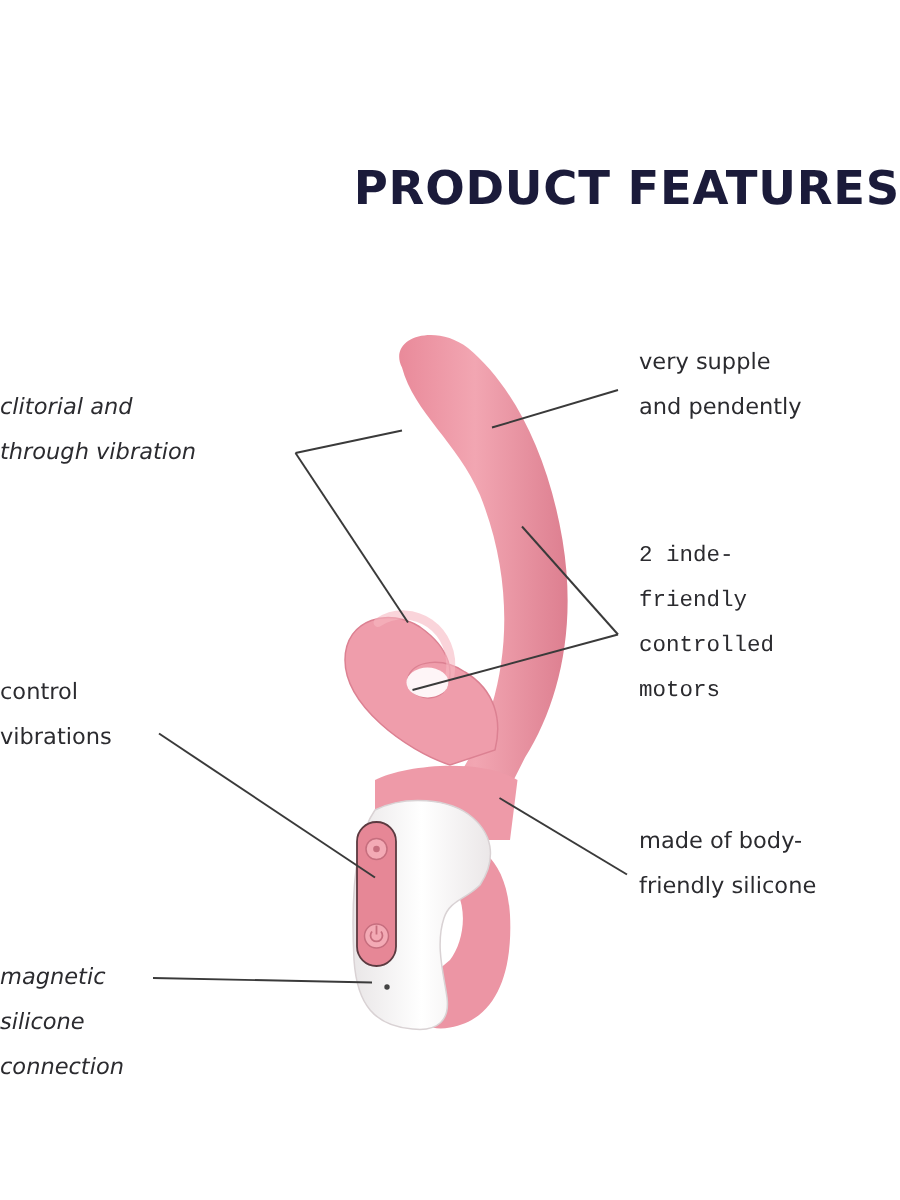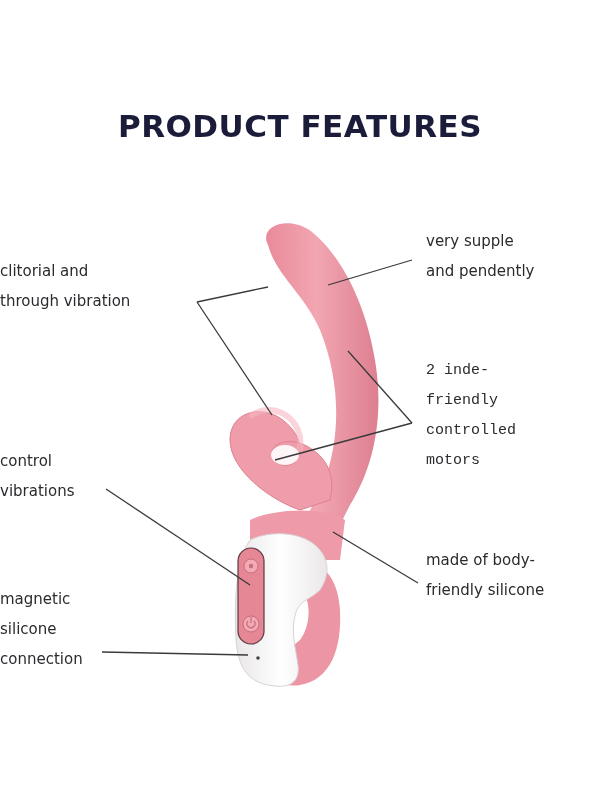--- a/index.html
+++ b/index.html
@@ -13,21 +13,21 @@
       position: relative;
       overflow: hidden;
       font-family: "DejaVu Sans", sans-serif;
       color: #2a2a2e;
     }
     .title {
       position: absolute;
       top: 108px;
       left: 0;
       width: 600px;
-      text-align: center;
+      text-align: right;
       font-family: "DejaVu Sans", sans-serif;
       font-weight: bold;
       font-size: 31px;
       letter-spacing: 0.5px;
       color: #1b1b3a;
       margin: 0;
     }
     .callout {
       position: absolute;
       font-size: 15px;
@@ -119,31 +119,31 @@
 
     <line x1="412" y1="260" x2="328" y2="285"></line>
 
     <line x1="412" y1="423" x2="348" y2="351"></line>
     <line x1="412" y1="423" x2="275" y2="460"></line>
 
     <line x1="418" y1="583" x2="333" y2="532"></line>
   </g>
 </svg>
 
-<div class="callout" style="left:0; top:256px;">
+<div class="callout" style="left:0; top:256px;font-style:italic;">
   <span>clitorial and</span>
   <span>through vibration</span>
 </div>
 
 <div class="callout" style="left:0; top:446px;">
   <span>control</span>
   <span>vibrations</span>
 </div>
 
-<div class="callout" style="left:0; top:584px;">
+<div class="callout" style="left:0; top:636px;font-style:italic;">
   <span>magnetic</span>
   <span>silicone</span>
   <span>connection</span>
 </div>
 
 <div class="callout" style="left:426px; top:226px;">
   <span>very supple</span>
   <span>and pendently</span>
 </div>
 

